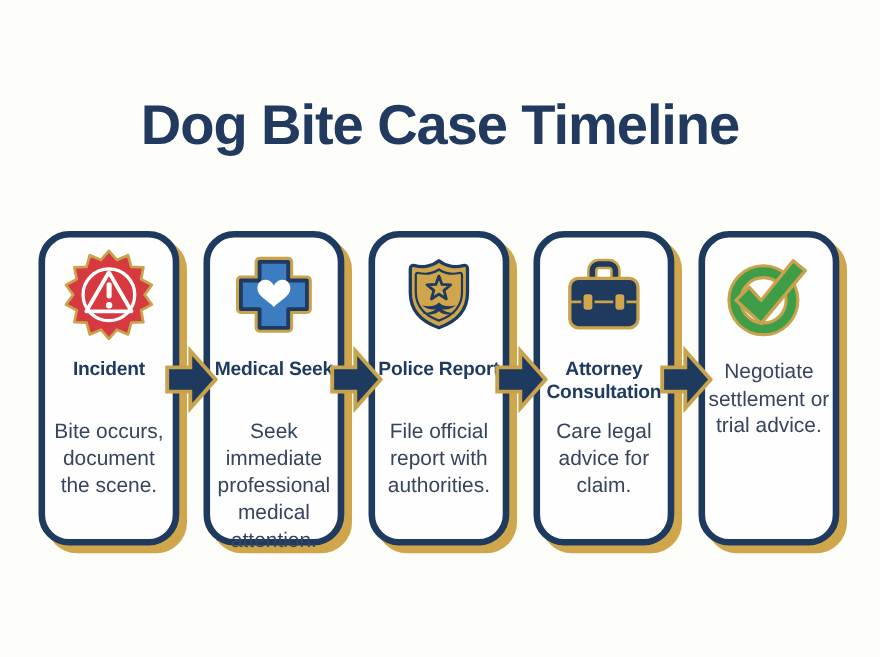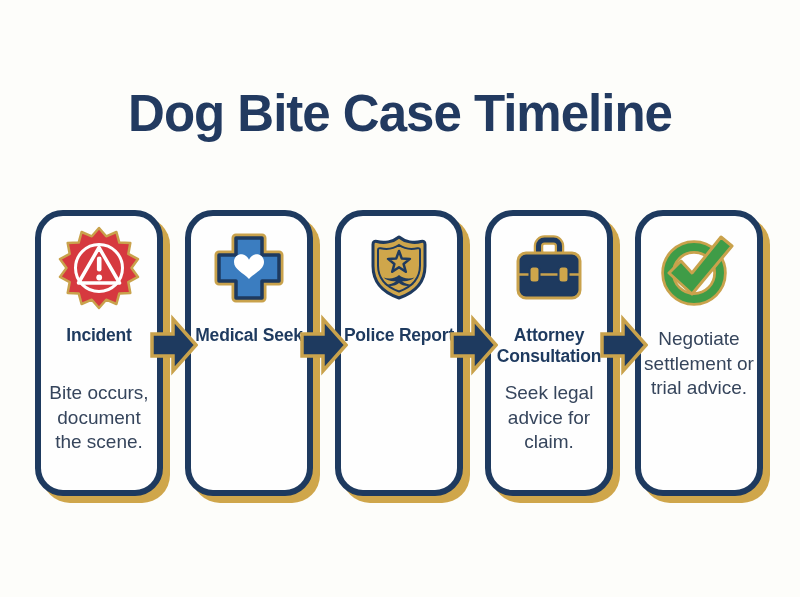--- a/index.html
+++ b/index.html
@@ -83,47 +83,49 @@
 
   <div class="card c2">
     <div class="icon-wrap">
       <svg width="84" height="84" viewBox="0 0 84 84">
         <path d="M29,12 L55,12 L55,29 L72,29 L72,55 L55,55 L55,72 L29,72 L29,55 L12,55 L12,29 L29,29 Z" fill="none" stroke="#c9a24c" stroke-width="9" stroke-linejoin="round"></path>
         <path d="M29,12 L55,12 L55,29 L72,29 L72,55 L55,55 L55,72 L29,72 L29,55 L12,55 L12,29 L29,29 Z" fill="#3b7dc0" stroke="#1e3a5f" stroke-width="3.5" stroke-linejoin="round"></path>
         <path d="M42,53 C36.5,47 27,43.5 27,36 C27,30.5 31.5,27.5 36,28.5 C38.8,29.2 41,31.2 42,33.8 C43,31.2 45.2,29.2 48,28.5 C52.5,27.5 57,30.5 57,36 C57,43.5 47.5,47 42,53 Z" fill="#ffffff"></path>
       </svg>
     </div>
     <h2>Medical Seek</h2>
+    <p>Seek immediate professional medical attention.</p>
   </div>
 
   <div class="card c3">
     <div class="icon-wrap">
       <svg width="84" height="84" viewBox="0 0 84 84">
         <path d="M42,11 C48,16 57,17.5 64,15.5 C66.5,14.8 68,16 68,18.5 L68,40 C68,56 58,66.5 42,72 C26,66.5 16,56 16,40 L16,18.5 C16,16 17.5,14.8 20,15.5 C27,17.5 36,16 42,11 Z" fill="#cfa64b" stroke="#1e3a5f" stroke-width="3" stroke-linejoin="round"></path>
         <path d="M42,19 C47,22.5 54.5,23.5 60.5,22.2 C62.3,21.9 63,22.6 63,24.3 L63,39.5 C63,52.5 55,60.8 42,65.5 C29,60.8 21,52.5 21,39.5 L21,24.3 C21,22.6 21.7,21.9 23.5,22.2 C29.5,23.5 37,22.5 42,19 Z" fill="none" stroke="#1e3a5f" stroke-width="2"></path>
         <path d="M42,25 L44.8,32.6 L52.9,32.9 L46.6,38 L48.8,45.8 L42,41.3 L35.2,45.8 L37.4,38 L31.1,32.9 L39.2,32.6 Z" fill="#cfa64b" stroke="#1e3a5f" stroke-width="2.5" stroke-linejoin="round"></path>
         <path d="M42,49 C38.5,52.5 32,53.5 26.5,51.5 C30,54.5 34.5,55.8 39,55.2 C36,57.8 31.5,59 27,58.6 C32,60.8 38.5,60.2 42,57 C45.5,60.2 52,60.8 57,58.6 C52.5,59 48,57.8 45,55.2 C49.5,55.8 54,54.5 57.5,51.5 C52,53.5 45.5,52.5 42,49 Z" fill="#1e3a5f"></path>
       </svg>
     </div>
     <h2>Police Report</h2>
+    <p>File official report with authorities.</p>
   </div>
 
   <div class="card c4">
     <div class="icon-wrap">
       <svg width="84" height="84" viewBox="0 0 84 84">
         <rect x="31.5" y="14" width="21" height="17" rx="6" fill="none" stroke="#c9a24c" stroke-width="9.5"></rect>
         <rect x="31.5" y="14" width="21" height="17" rx="6" fill="none" stroke="#1e3a5f" stroke-width="5"></rect>
         <rect x="11" y="27" width="62" height="45" rx="8" fill="#1e3a5f" stroke="#c9a24c" stroke-width="3"></rect>
         <path d="M12,48.5 L72,48.5" stroke="#c9a24c" stroke-width="2.5" fill="none"></path>
         <rect x="22.5" y="40.5" width="10" height="16" rx="3.5" fill="#cfa64b" stroke="#1e3a5f" stroke-width="2"></rect>
         <rect x="51.5" y="40.5" width="10" height="16" rx="3.5" fill="#cfa64b" stroke="#1e3a5f" stroke-width="2"></rect>
       </svg>
     </div>
     <h2>Attorney Consultation</h2>
-    <p>Seek legal advice for claim.</p>
+    <p>Care legal advice for claim.</p>
   </div>
 
   <div class="card c5">
     <div class="icon-wrap">
       <svg width="84" height="84" viewBox="0 0 84 84">
         <circle cx="37" cy="47" r="26" fill="none" stroke="#c9a24c" stroke-width="13.5"></circle>
         <circle cx="37" cy="47" r="26" fill="none" stroke="#3f9c47" stroke-width="8"></circle>
         <path d="M12,47 L24,35 L35,47 L64,11 L75,20 L35,68 Z" fill="#3f9c47" stroke="#c9a24c" stroke-width="3" stroke-linejoin="round"></path>
       </svg>
     </div>

